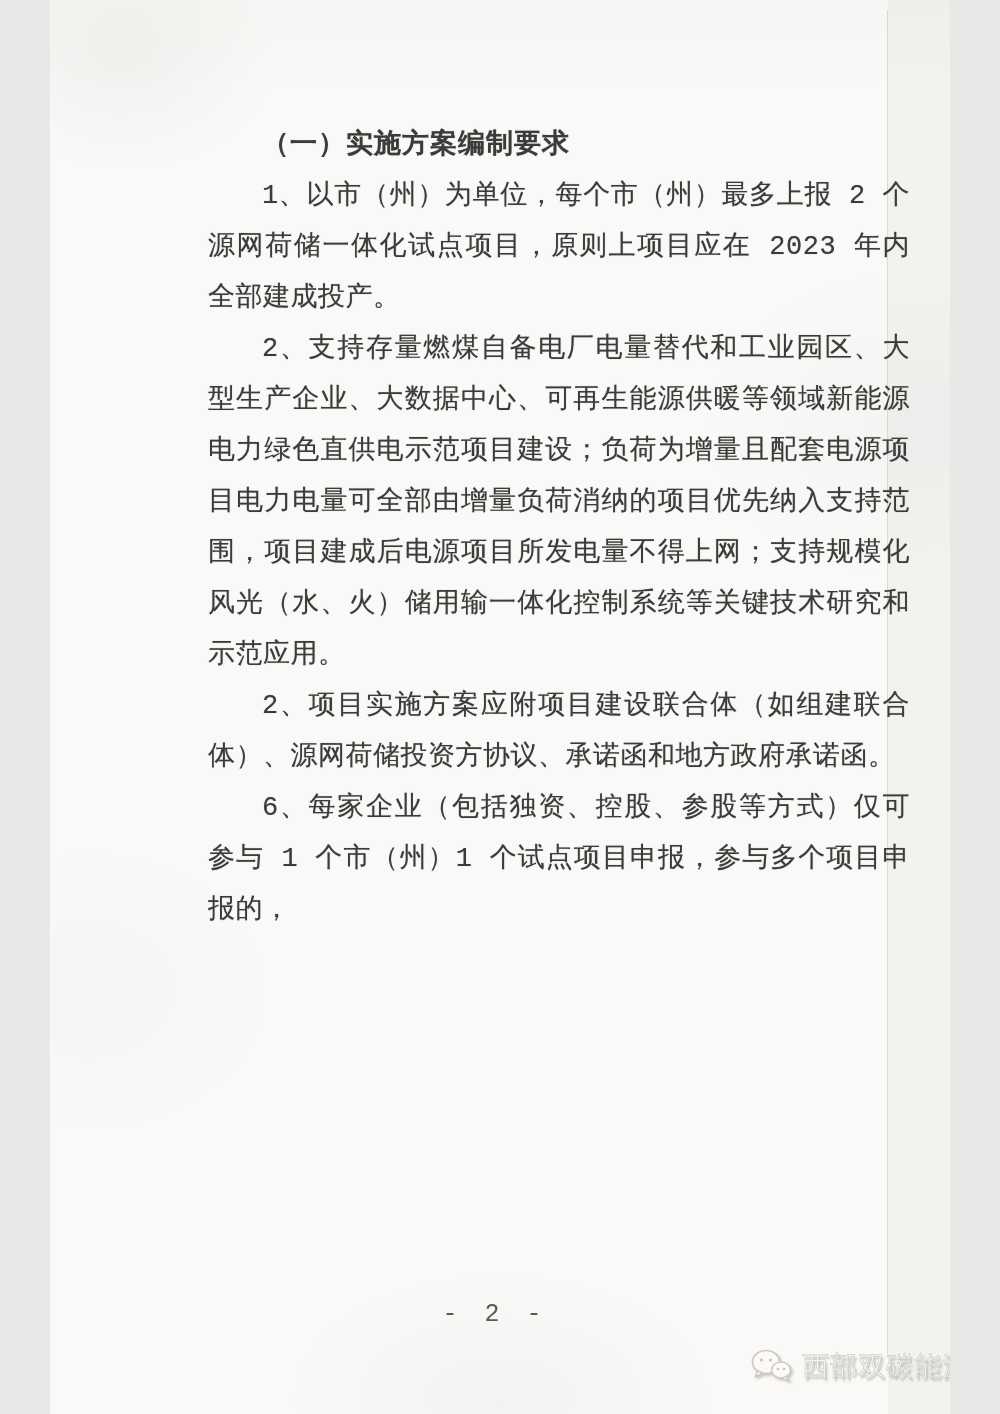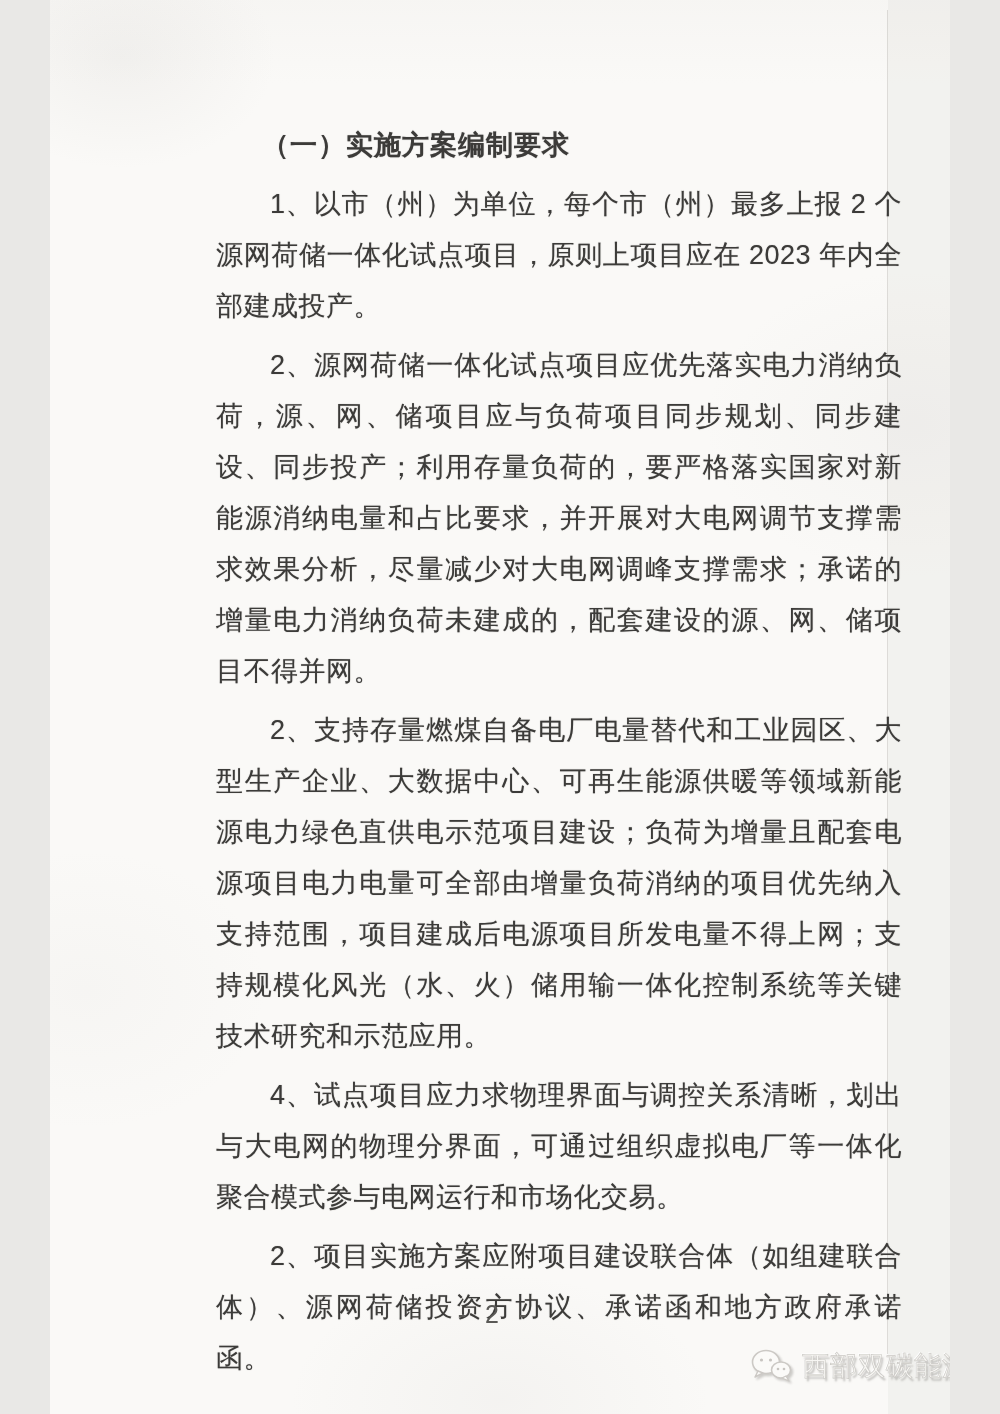--- a/index.html
+++ b/index.html
@@ -2,21 +2,21 @@
 <html><head>
 <meta charset="utf-8">
 <style>
   html,body{margin:0;padding:0;background:#e9e8e6;}
   .page{
     position:relative;
     width:900px;height:1414px;
     margin:0 auto;
     background:#faf9f7;
     overflow:hidden;
-    font-family:Liberation Sans, sans-serif;
+    font-family:Liberation Mono, monospace;
   }
   
   .page::before{
     content:"";position:absolute;inset:0;pointer-events:none;
     background:
       radial-gradient(220px 160px at 8% 4%, rgba(190,188,184,.14), transparent 70%),
       radial-gradient(300px 220px at 96% 30%, rgba(200,198,194,.10), transparent 70%),
       radial-gradient(260px 200px at 4% 70%, rgba(200,198,194,.08), transparent 70%),
       radial-gradient(300px 180px at 50% 99%, rgba(190,188,184,.10), transparent 70%),
       linear-gradient(180deg, rgba(214,212,208,.10), rgba(255,255,255,0) 6%);
@@ -32,21 +32,21 @@
   .content{
     position:absolute;left:158px;top:120px;width:702px;
     font-size:27px;line-height:51px;color:#3c3b39;
     text-align:justify;text-justify:inter-character;
     text-shadow:0 0 1px rgba(60,59,57,.45);
   }
   .heading{
     text-indent:2em;font-weight:600;letter-spacing:1px;
     margin:0 0 0 0;
   }
-  .content p{margin:8px;text-indent:2em;letter-spacing:.5px;}
+  .content p{margin:0;text-indent:2em;letter-spacing:.5px;}
   .page-number{
     position:absolute;left:0;right:10px;top:1300px;
     text-align:center;font-size:25px;color:#5a5956;
     letter-spacing:6px;
   }
   .watermark{
     position:absolute;left:700px;top:1348px;
     display:flex;align-items:center;gap:10px;
   }
   .watermark .wm-text{
@@ -61,24 +61,23 @@
 <body>
 
 <div class="page">
 
   <div class="scan-edge"></div>
   <div class="scan-line"></div>
 
   <div class="content">
     <div class="heading">（一）实施方案编制要求</div>
     <p>1、以市（州）为单位，每个市（州）最多上报 2 个源网荷储一体化试点项目，原则上项目应在 2023 年内全部建成投产。</p>
-    <p>2、源网荷储一体化试点项目应优先落实电力消纳负荷，源、网、储项目应与负荷项目同步规划、同步建设、同步投产；利用存量负荷的，要严格落实国家对新能源消纳电量和占比要求，并开展对大电网调节支撑需求效果分析，尽量减少对大电网调峰支撑需求；承诺的增量电力消纳负荷未建成的，配套建设的源、网、储项目不得并网。</p>
     <p>2、支持存量燃煤自备电厂电量替代和工业园区、大型生产企业、大数据中心、可再生能源供暖等领域新能源电力绿色直供电示范项目建设；负荷为增量且配套电源项目电力电量可全部由增量负荷消纳的项目优先纳入支持范围，项目建成后电源项目所发电量不得上网；支持规模化风光（水、火）储用输一体化控制系统等关键技术研究和示范应用。</p>
-    <p>4、试点项目应力求物理界面与调控关系清晰，划出与大电网的物理分界面，可通过组织虚拟电厂等一体化聚合模式参与电网运行和市场化交易。</p>
     <p>2、项目实施方案应附项目建设联合体（如组建联合体）、源网荷储投资方协议、承诺函和地方政府承诺函。</p>
+    <p>6、每家企业（包括独资、控股、参股等方式）仅可参与 1 个市（州）1 个试点项目申报，参与多个项目申报的，</p>
   </div>
 
   <div class="page-number">- 2 -</div>
 
   <div class="watermark">
     <span>
       <svg class="wm-icon" width="42" height="36" viewBox="0 0 42 36">
 
         <ellipse cx="16" cy="14" rx="13.5" ry="11.5" fill="#fbfaf8" stroke="#ccc9c5" stroke-width="1.6"></ellipse>
         <path d="M8 23 L5 29 L13 25 Z" fill="#fbfaf8" stroke="#ccc9c5" stroke-width="1.4" stroke-linejoin="round"></path>

